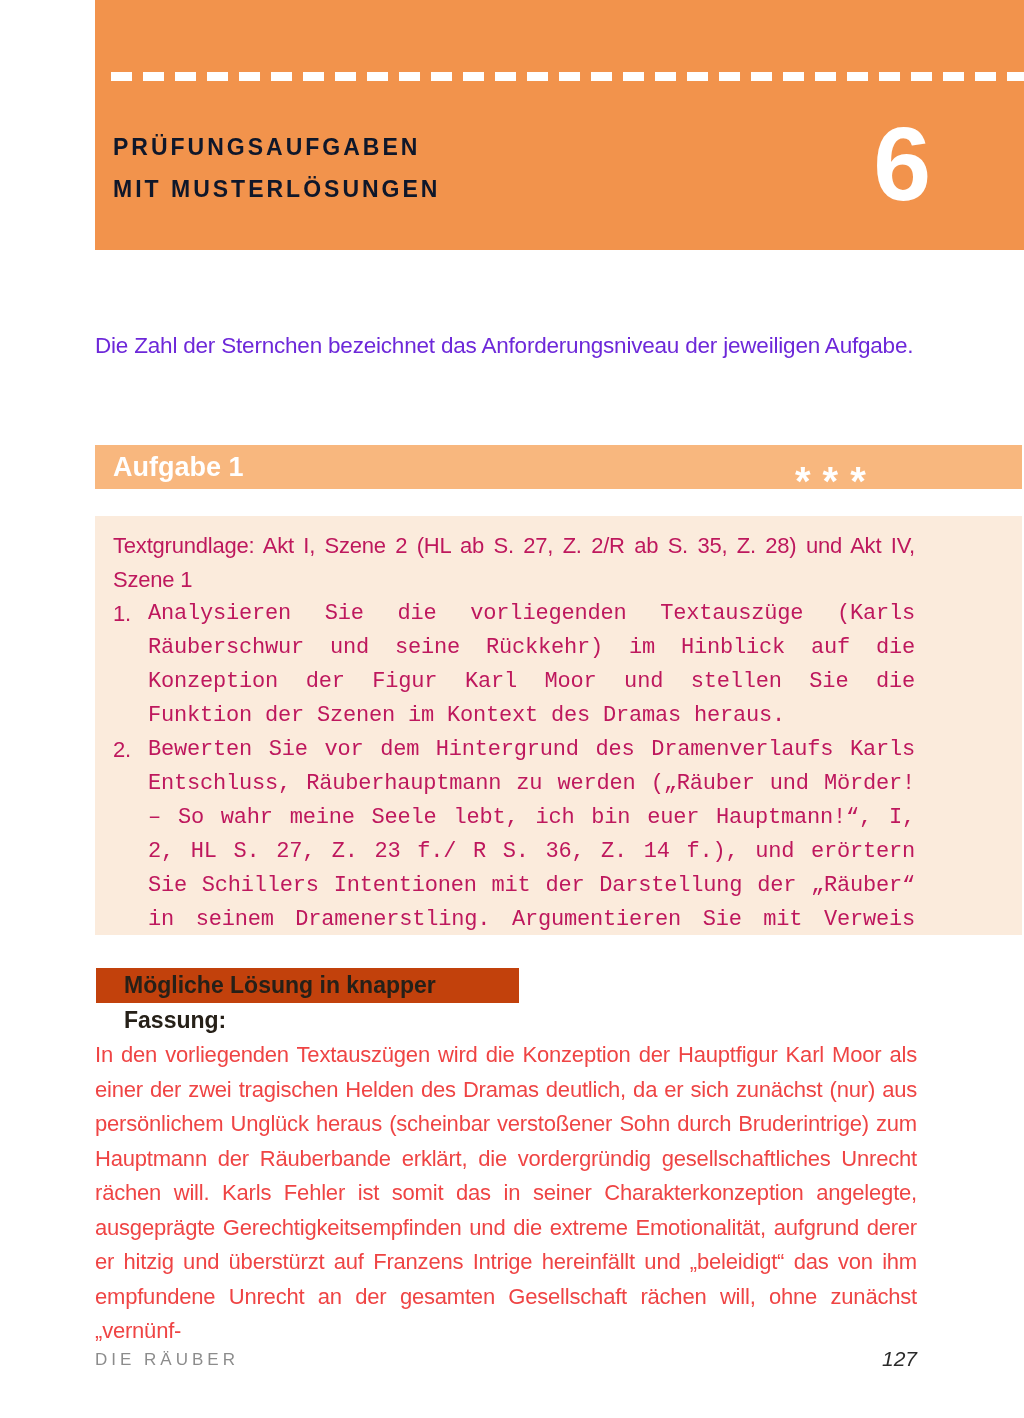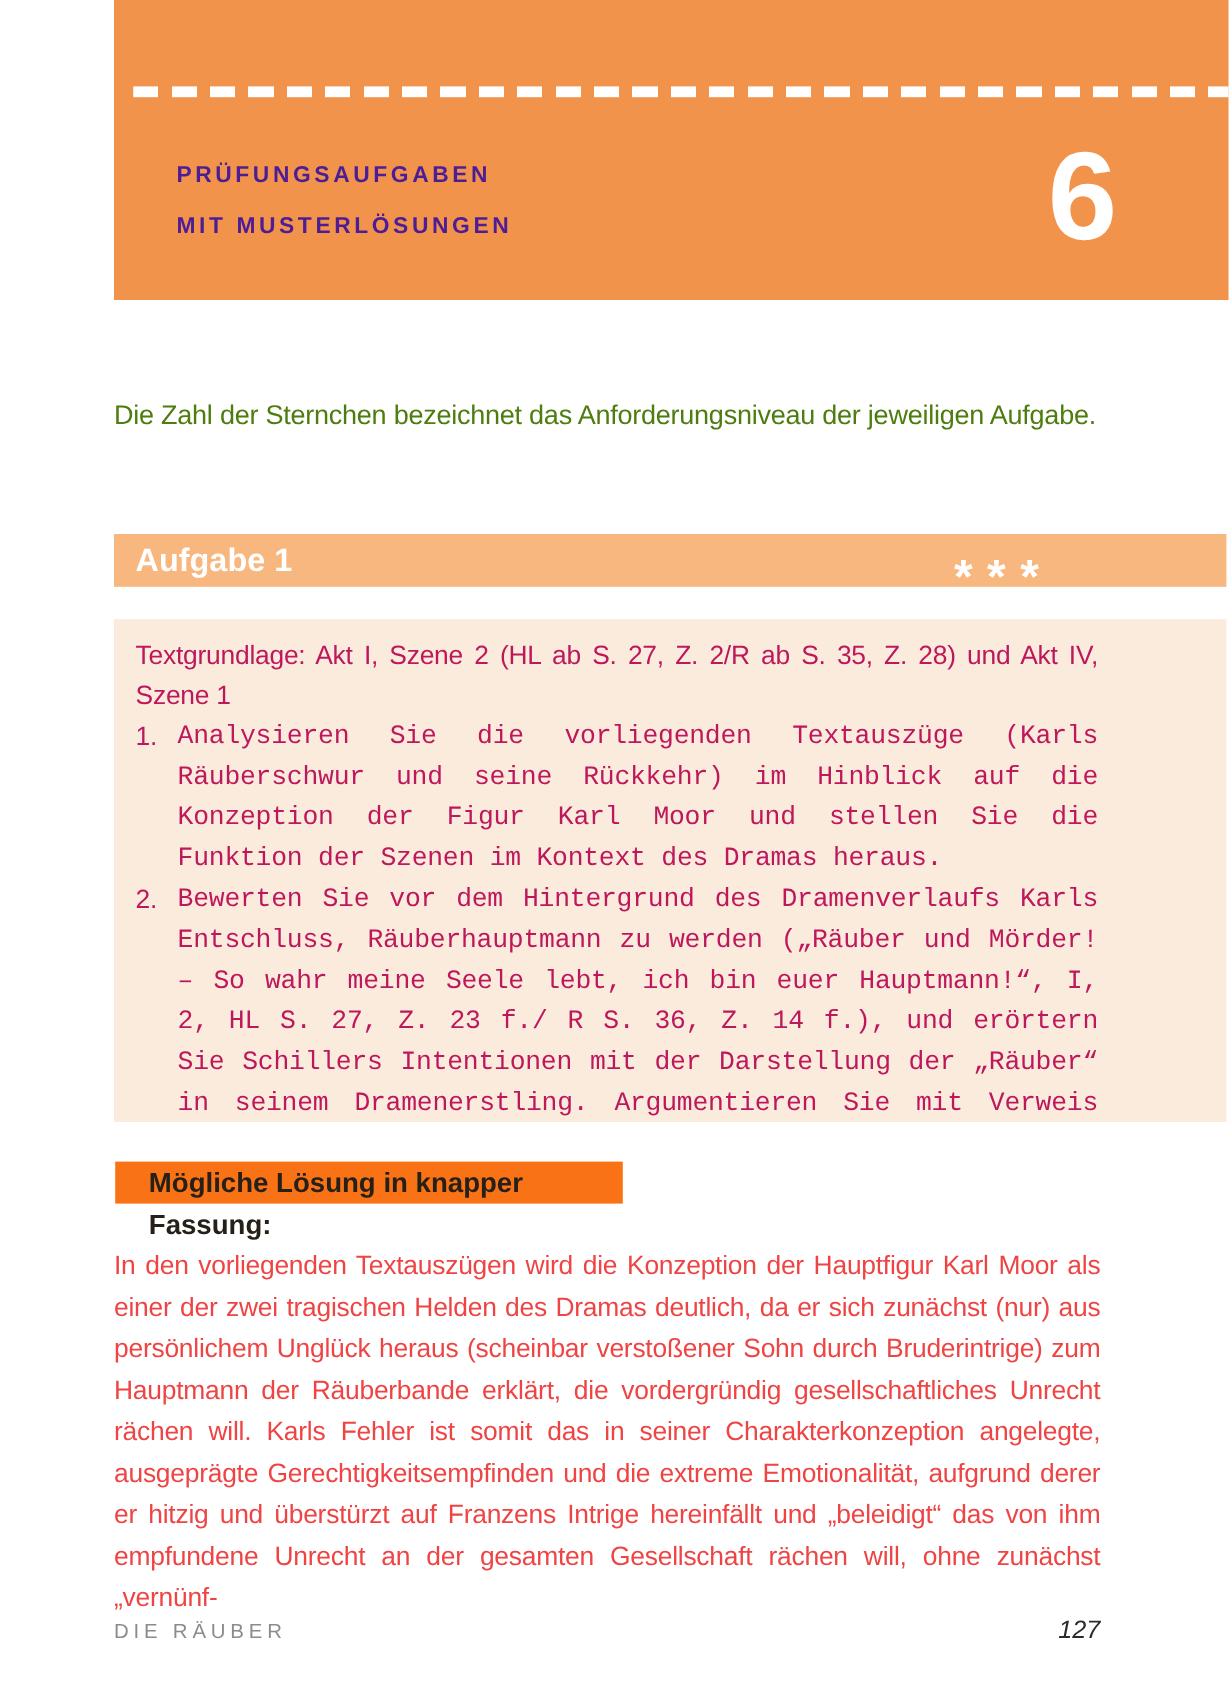--- a/index.html
+++ b/index.html
@@ -25,43 +25,42 @@
   }
   .dash-line {
     position: absolute;
     left: 16px; right: 0; top: 72px;
     height: 9px;
     background: repeating-linear-gradient(90deg, #ffffff 0 21px, rgba(255,255,255,0) 21px 32px);
   }
   .chapter-title {
     position: absolute;
     left: 18px; top: 126px;
-    color: #4c1d95;
-    font-size: 19px;
+    color: #0f172a;
+    font-size: 23px;
     font-weight: bold;
     letter-spacing: 3px;
     line-height: 42px;
     white-space: pre;
-    margin-left: 34px;
   }
   .chapter-number {
     position: absolute;
     right: 93px; top: 112px;
     color: #ffffff;
     font-size: 104px;
     font-weight: bold;
     line-height: 1;
   }
 
   
   .intro-text {
     position: absolute;
     left: 95px; top: 304px;
     width: 822px;
-    color: #4d7c0f;
+    color: #6d28d9;
     font-size: 22.5px;
     line-height: 37px;
     letter-spacing: -0.2px;
     text-align: justify;
   }
 
   
   .task-bar {
     position: absolute;
     left: 95px; right: 2px; top: 445px;
@@ -104,21 +103,21 @@
   .task-item { display: flex; }
   .task-item-number { width: 35px; flex-shrink: 0; }
   .task-item-text { flex: 1; text-align: justify; font-family: Liberation Mono, monospace; }
 
   
   .solution-heading {
     position: absolute;
     left: 96px; top: 968px;
     width: 423px;
     height: 35px;
-    background: #f97316;
+    background: #c2410c;
     box-sizing: border-box;
     padding-left: 28px;
     color: #262018;
     font-size: 23px;
     font-weight: bold;
     line-height: 35px;
   }
 
   
   .solution-paragraph {

